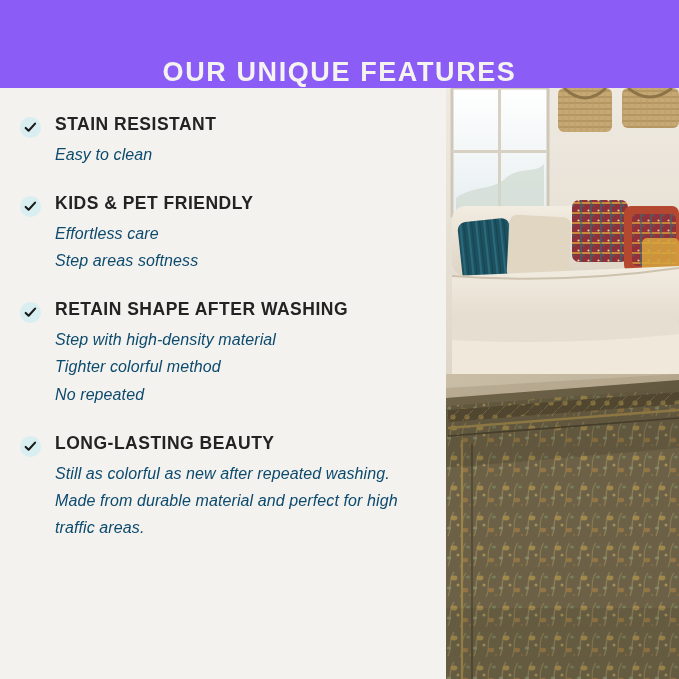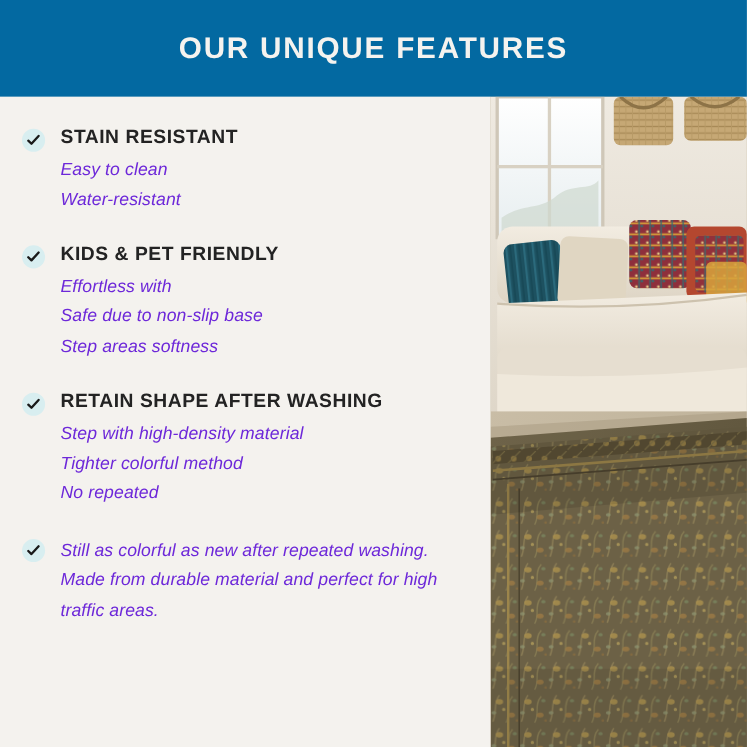--- a/index.html
+++ b/index.html
@@ -19,23 +19,23 @@
     height: 679px;
     display: flex;
     flex-direction: column;
     background: #f4f2ee;
   }
 
   
   .header {
     height: 88px;
     min-height: 88px;
-    background: #0369a1;
-    display: flex;
-    align-items: center;
+    background: #8b5cf6;
+    display: flex;
+    align-items: flex-end;
     justify-content: center;
   }
   .header-title {
     color: #f5f3ef;
     font-size: 27px;
     font-weight: bold;
     letter-spacing: 1.6px;
     text-transform: uppercase;
     text-align: center;
     font-family: "Liberation Sans", sans-serif;
@@ -85,21 +85,21 @@
     letter-spacing: 0.5px;
     color: #232323;
     text-transform: uppercase;
     line-height: 1.25;
     margin-bottom: 5px;
   }
 
   .feature-line {
     font-size: 16px;
     font-style: italic;
-    color: #6d28d9;
+    color: #0c4a6e;
     line-height: 1.70;
     letter-spacing: 0.1px;
     white-space: pre-wrap;
   }
   .feature-lines.wrapped .feature-line {
     max-width: 390px;
     white-space: normal;
   }
 
   
@@ -127,36 +127,34 @@
       <div class="feature">
         <span class="check">
           <svg width="13" height="13" viewBox="0 0 13 13" aria-hidden="true">
             <path d="M1.7 6.9 L4.6 9.7 L11.1 2.6" fill="none" stroke="#1a1a1a" stroke-width="2.1" stroke-linecap="round" stroke-linejoin="round"></path>
           </svg>
         </span>
         <div class="feature-text">
           <div class="feature-title">STAIN RESISTANT</div>
           <div class="feature-lines">
             <div class="feature-line">Easy to clean</div>
-            <div class="feature-line">Water-resistant</div>
           </div>
         </div>
       </div>
 
       <div class="feature">
         <span class="check">
           <svg width="13" height="13" viewBox="0 0 13 13" aria-hidden="true">
             <path d="M1.7 6.9 L4.6 9.7 L11.1 2.6" fill="none" stroke="#1a1a1a" stroke-width="2.1" stroke-linecap="round" stroke-linejoin="round"></path>
           </svg>
         </span>
         <div class="feature-text">
           <div class="feature-title">KIDS &amp; PET FRIENDLY</div>
           <div class="feature-lines">
-            <div class="feature-line">Effortless with</div>
-            <div class="feature-line">Safe due to non-slip base</div>
+            <div class="feature-line">Effortless care</div>
             <div class="feature-line">Step areas softness</div>
           </div>
         </div>
       </div>
 
       <div class="feature">
         <span class="check">
           <svg width="13" height="13" viewBox="0 0 13 13" aria-hidden="true">
             <path d="M1.7 6.9 L4.6 9.7 L11.1 2.6" fill="none" stroke="#1a1a1a" stroke-width="2.1" stroke-linecap="round" stroke-linejoin="round"></path>
           </svg>
@@ -171,20 +169,21 @@
         </div>
       </div>
 
       <div class="feature">
         <span class="check">
           <svg width="13" height="13" viewBox="0 0 13 13" aria-hidden="true">
             <path d="M1.7 6.9 L4.6 9.7 L11.1 2.6" fill="none" stroke="#1a1a1a" stroke-width="2.1" stroke-linecap="round" stroke-linejoin="round"></path>
           </svg>
         </span>
         <div class="feature-text">
+          <div class="feature-title">LONG-LASTING BEAUTY</div>
           <div class="feature-lines wrapped">
             <div class="feature-line">Still as colorful as new after repeated washing. Made from durable material and perfect for high traffic areas.</div>
           </div>
         </div>
       </div>
 
     </div>
 
     <div class="photo">
       <svg class="photo-svg" viewBox="0 0 233 591" preserveAspectRatio="xMidYMid slice" aria-hidden="true">

